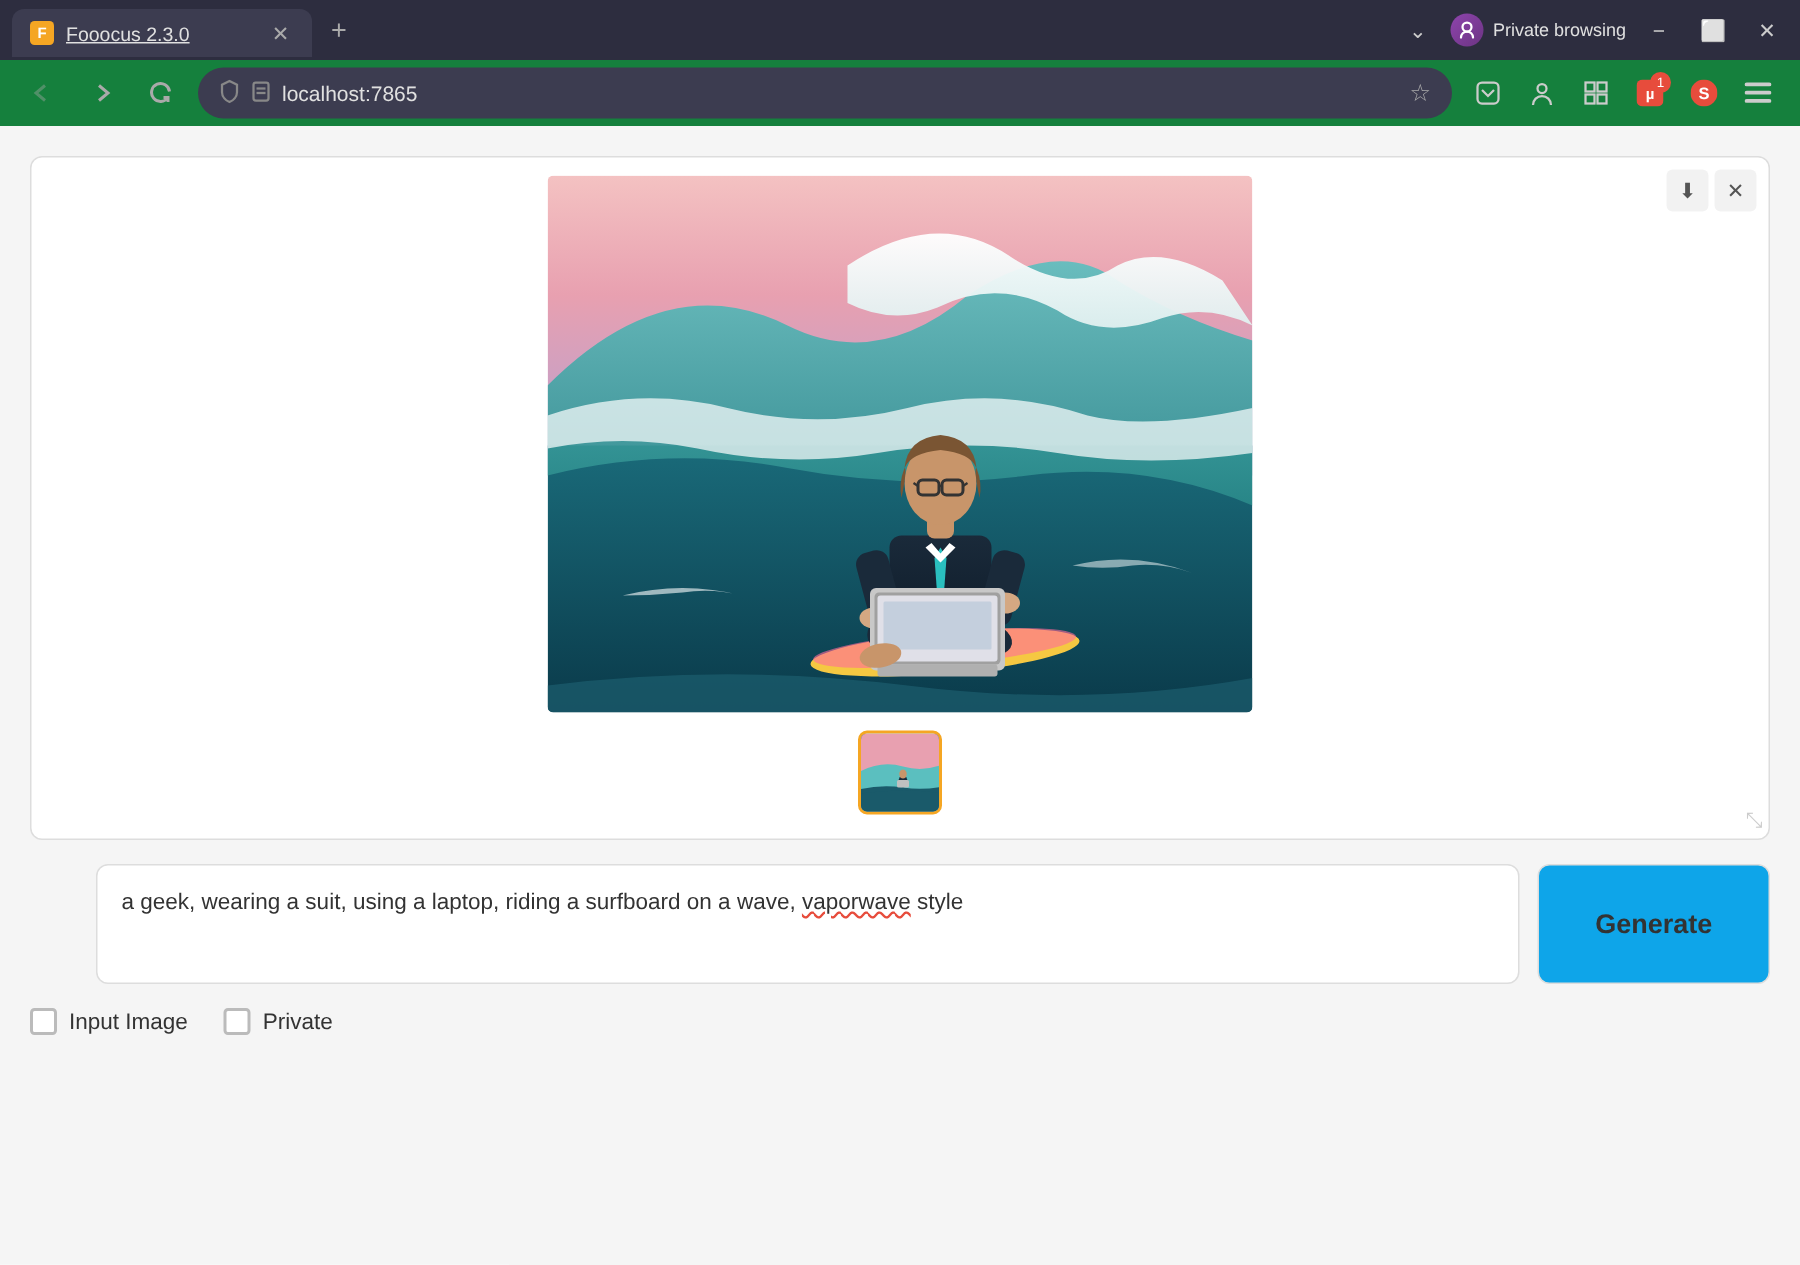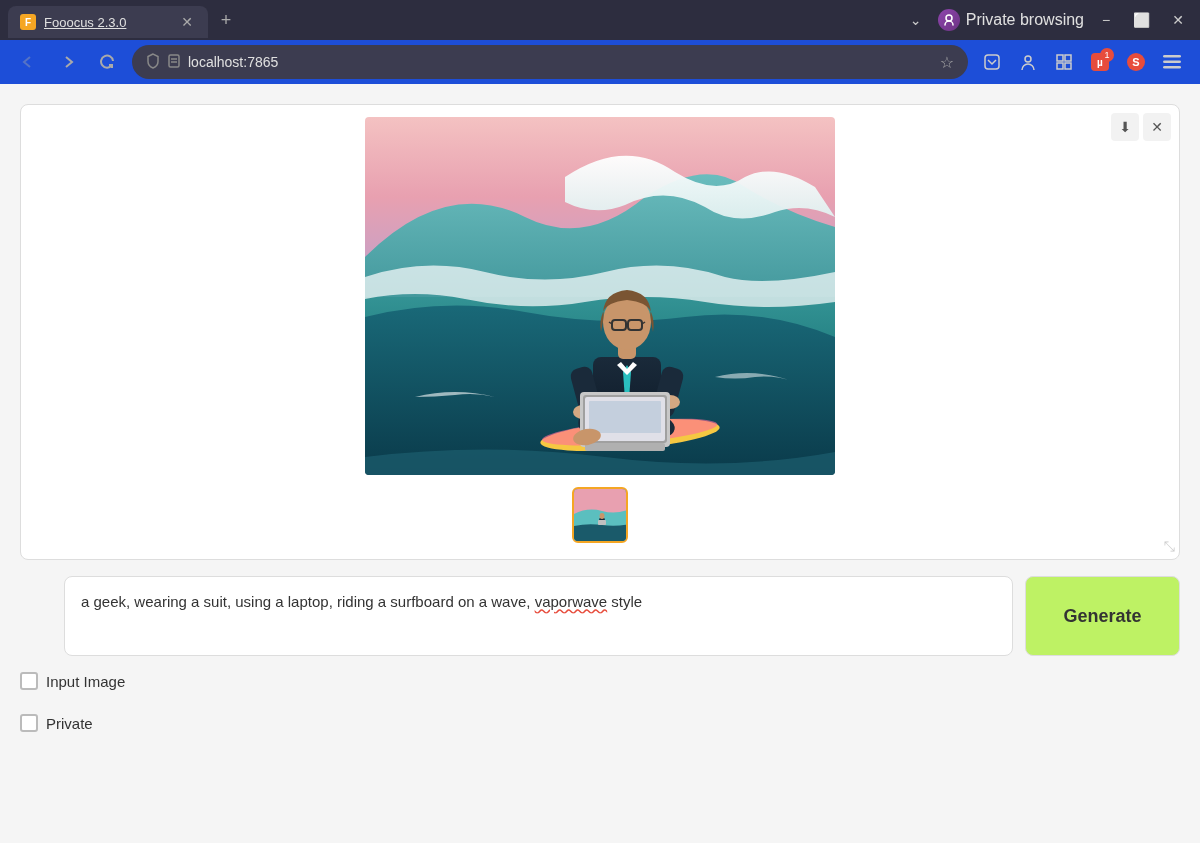--- a/index.html
+++ b/index.html
@@ -72,21 +72,21 @@
       display: flex;
       align-items: center;
       gap: 8px;
     }
 
     .private-browsing-badge {
       display: flex;
       align-items: center;
       gap: 6px;
       color: #e0e0e0;
-      font-size: 16px;
+      font-size: 12px;
     }
 
     .private-icon {
       width: 22px; height: 22px;
       background: linear-gradient(135deg, #8e44ad, #6c3483);
       border-radius: 50%;
       display: flex; align-items: center; justify-content: center;
     }
 
     .win-btn {
@@ -94,21 +94,21 @@
       display: flex; align-items: center; justify-content: center;
       color: #ccc;
       font-size: 14px;
       cursor: pointer;
       border-radius: 4px;
     }
 
     .nav-bar {
       display: flex;
       align-items: center;
-      background: #1d4ed8;
+      background: #15803d;
       height: 44px;
       padding: 0 12px;
       gap: 8px;
     }
 
     .nav-btn {
       width: 32px; height: 32px;
       display: flex; align-items: center; justify-content: center;
       color: #aaa;
       font-size: 16px;
@@ -271,39 +271,38 @@
     }
 
     .underline-red {
       text-decoration: underline;
       text-decoration-color: #e74c3c;
       text-decoration-style: wavy;
     }
 
     .generate-btn {
       width: 155px;
-      background: #bef264;
+      background: #0ea5e9;
       border: 1px solid #ddd;
       border-radius: 8px;
       display: flex;
       align-items: center;
       justify-content: center;
       font-size: 18px;
       font-weight: 600;
       color: #333;
       cursor: pointer;
       flex-shrink: 0;
     }
 
     
     .options-row {
       display: flex;
       gap: 24px;
       margin-bottom: 20px;
-      flex-direction: column;
     }
 
     .checkbox-label {
       display: flex;
       align-items: center;
       gap: 8px;
       font-size: 15px;
       color: #333;
       cursor: pointer;
     }

